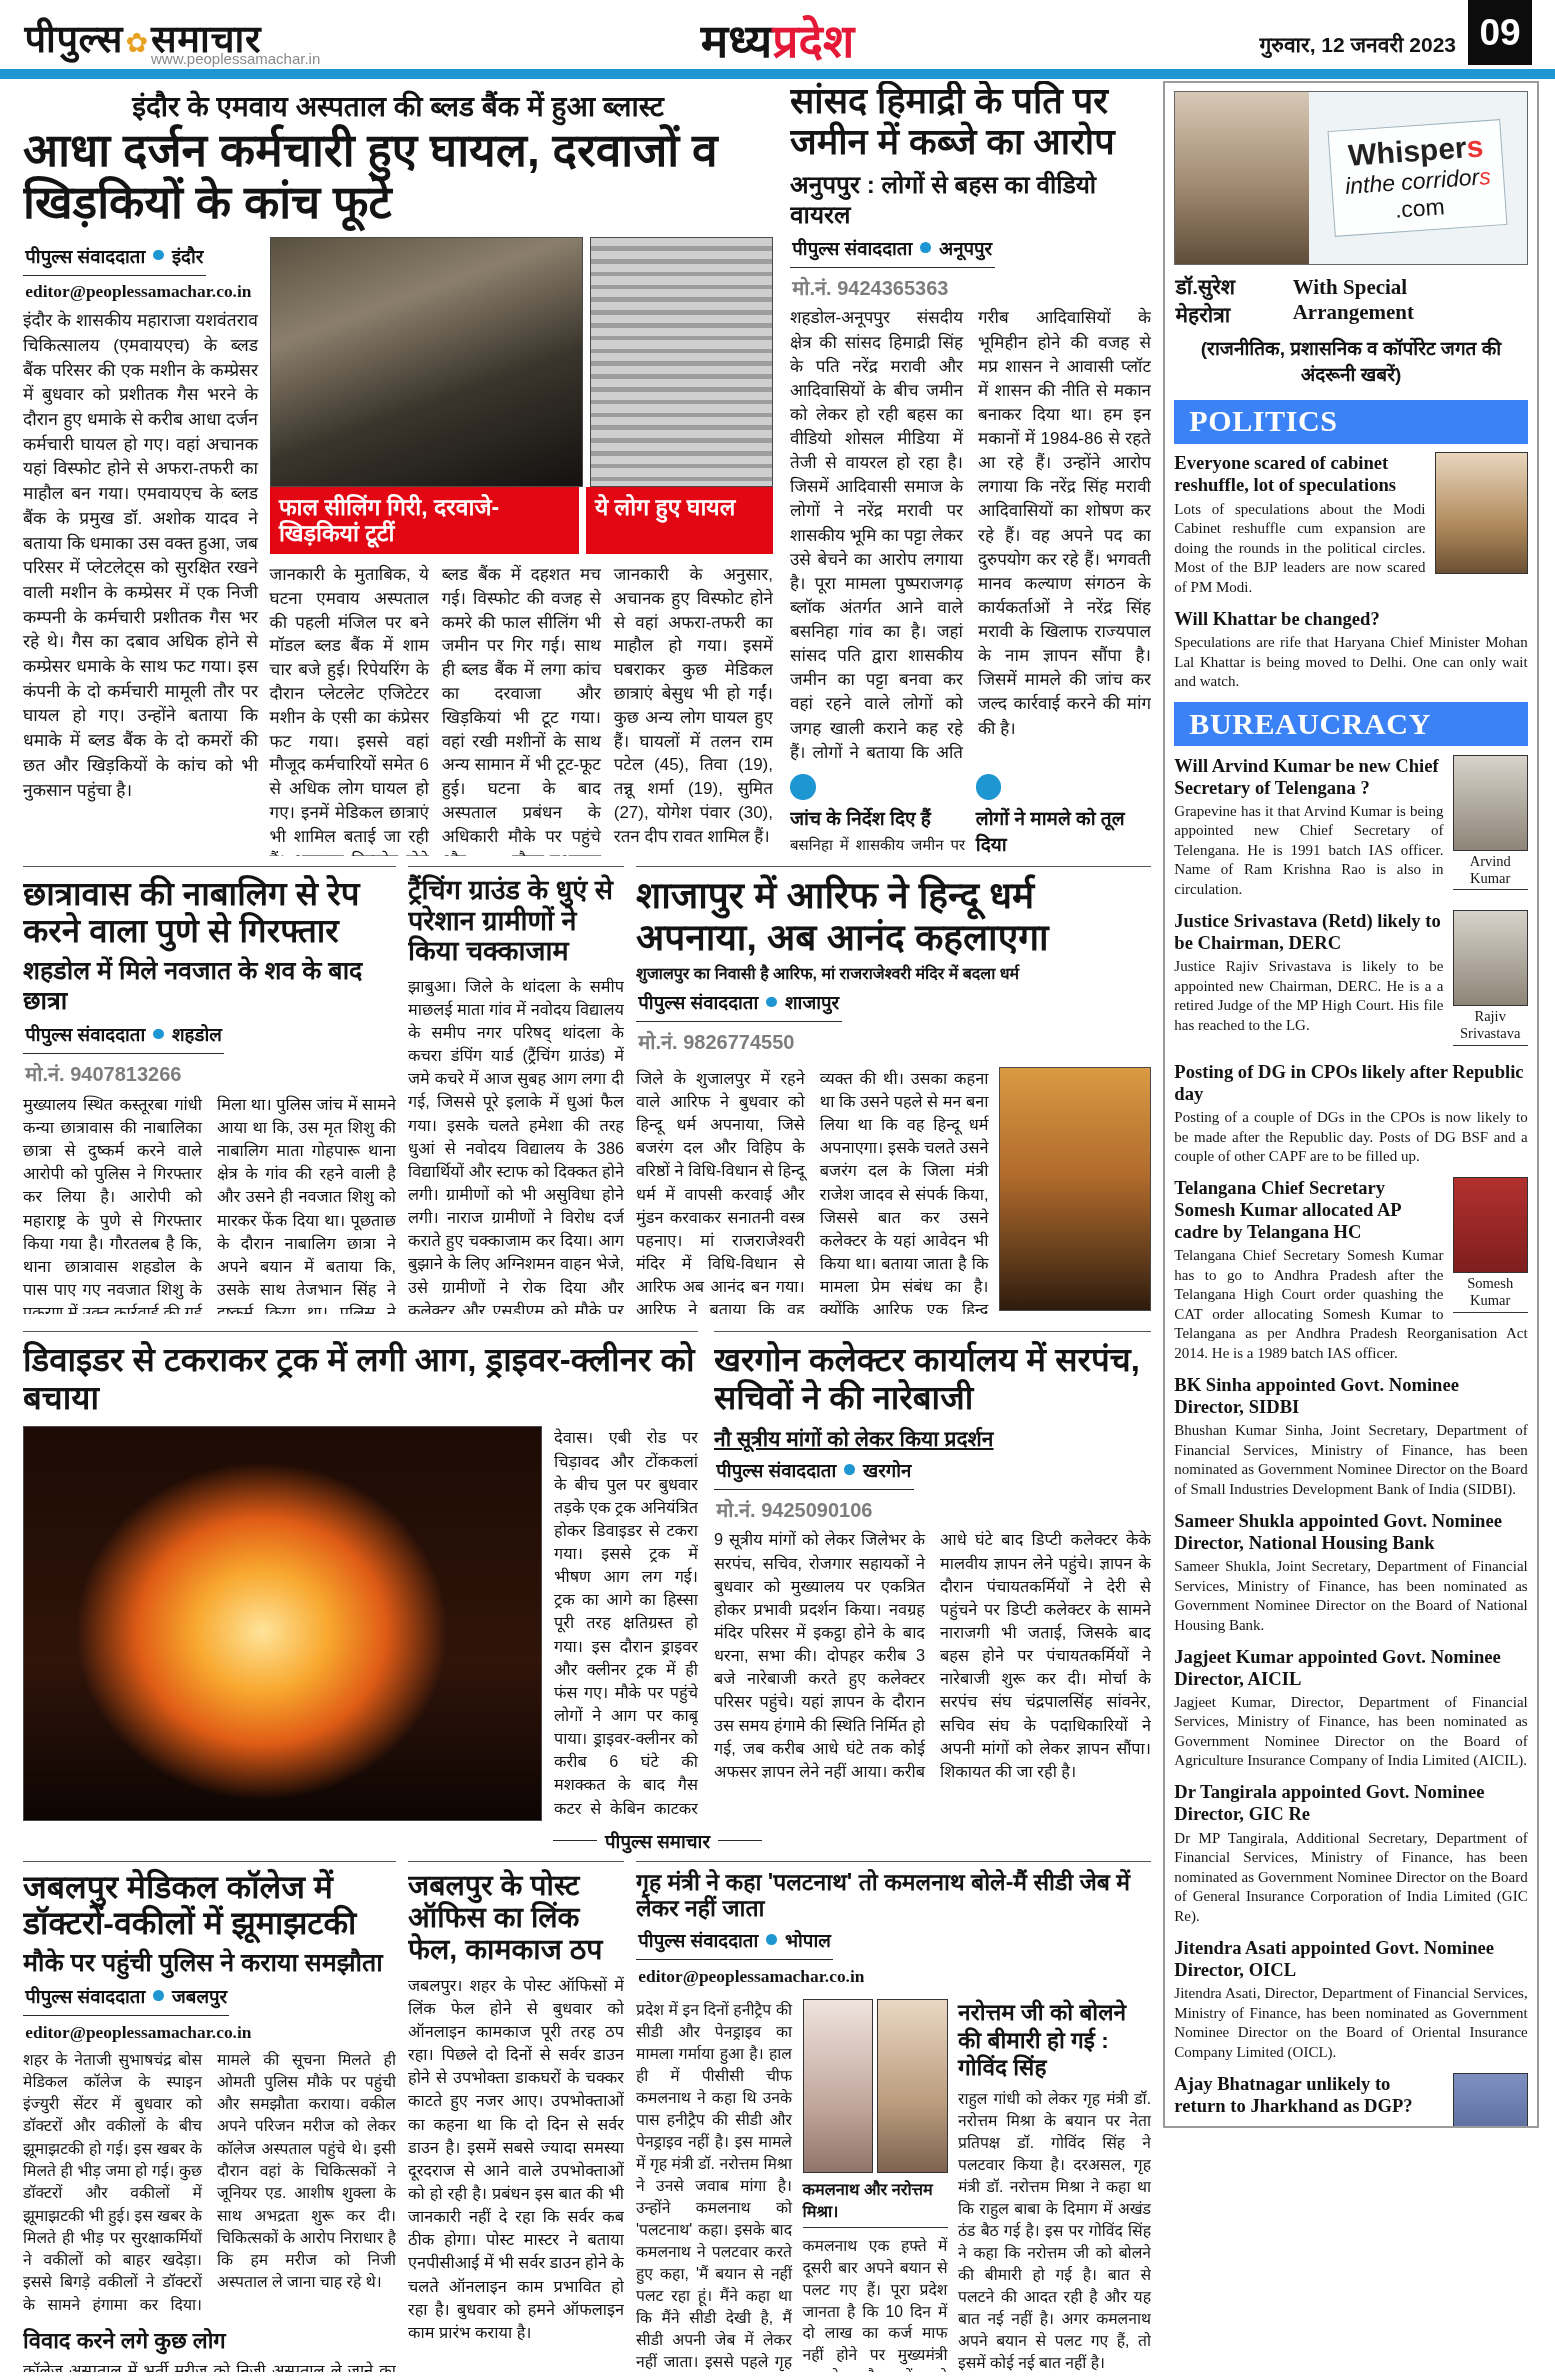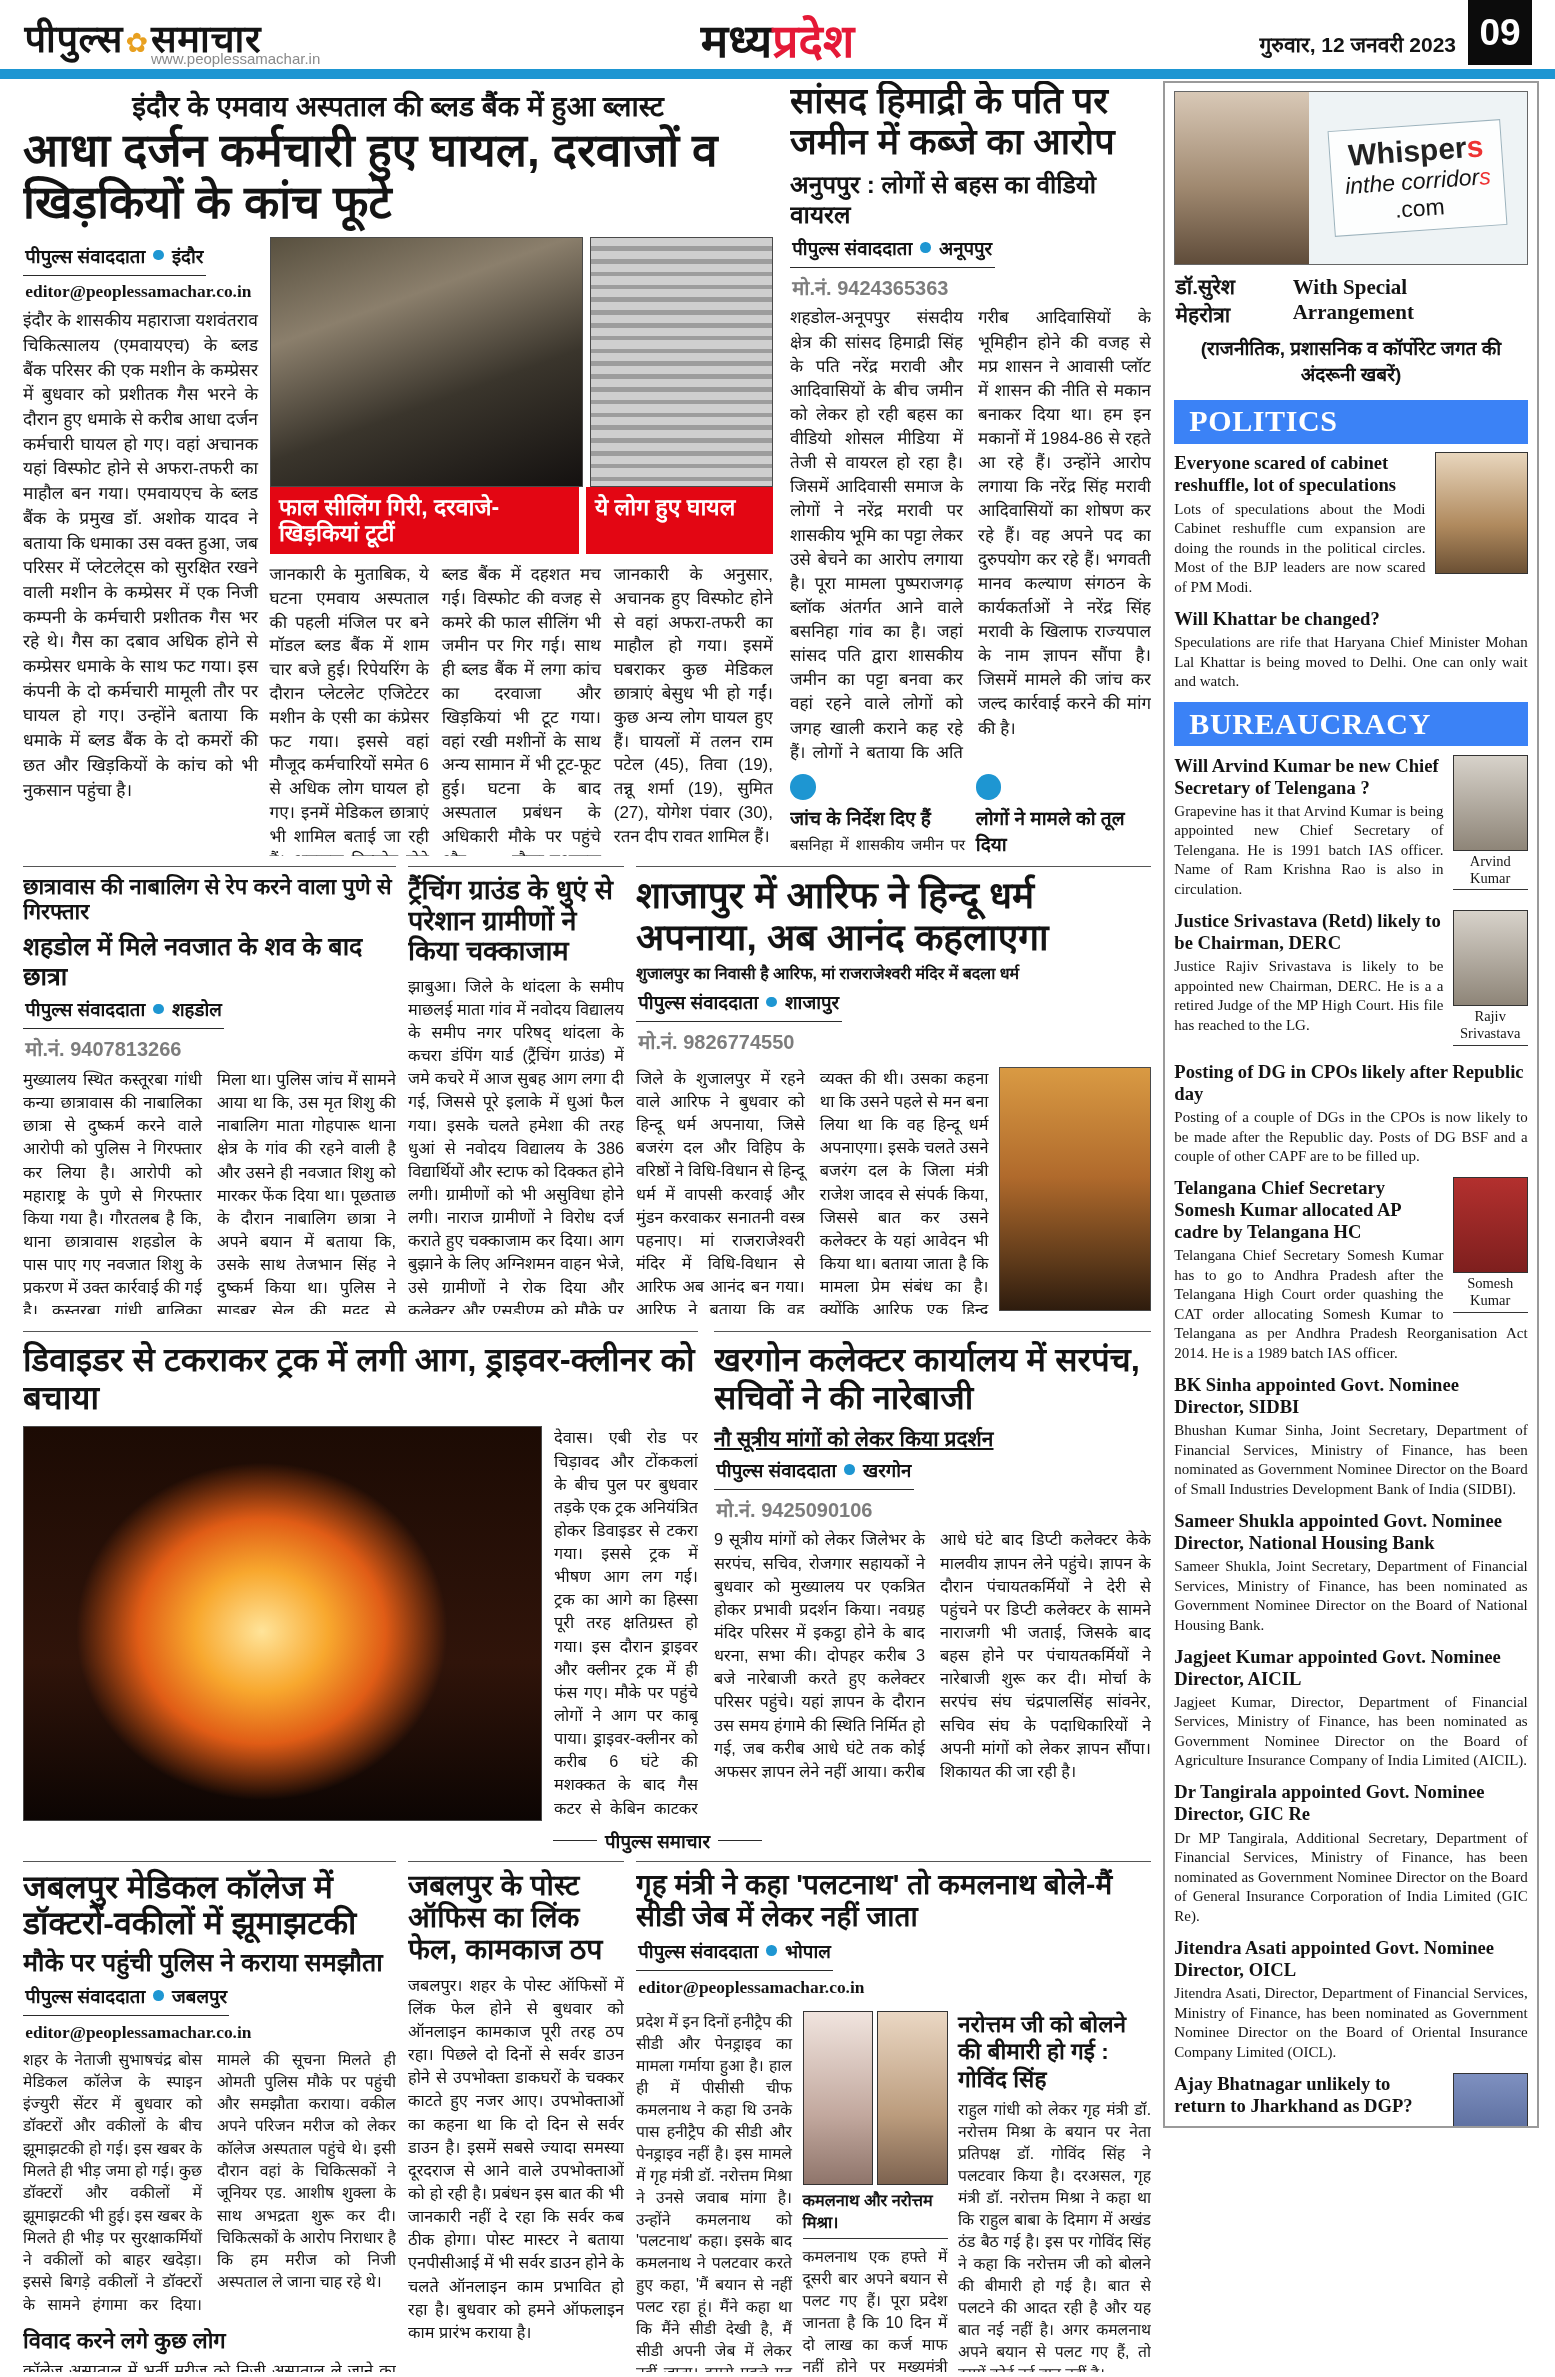--- a/index.html
+++ b/index.html
@@ -83,21 +83,21 @@
   .pimg-gray { background:linear-gradient(180deg,#d7d2ca,#8e8578); }
   .pimg-red { background:linear-gradient(180deg,#b3302e,#7e1f1e); }
   .pimg-blue { background:linear-gradient(180deg,#7e90c0,#47598a); }
   .pimg-warm { background:linear-gradient(180deg,#e8d6bd,#b08a5e 60%,#6b5034); }
   .wport .pcap { font-size:14.5px; font-family:"Liberation Serif","DejaVu Serif",serif; border-bottom:1.2px solid #333; padding:2.3px 0; }
   .wport-lg { float:right; width:93px; margin:0 0 4.6px 9.3px; }
   .wport-lg .pimg { width:93px; height:122px; border:1.2px solid #333; }
 
   
   #hostel { left:23px; top:866px; width:373px; height:448px; overflow:hidden; padding-top:8.1px; }
-  #hostel .hl { font-size:22px; }
+  #hostel .hl { font-size:33px; }
   #hostel .sub { font-size:25px; margin-top:5.8px; }
   #trench { left:408px; top:866px; width:216px; height:448px; overflow:hidden; padding-top:8.1px; }
   #trench .hl { font-size:27px; }
   #trench .body-t { font-size:16.3px; margin-top:8.1px; }
   #shajapur { left:636px; top:866px; width:515px; height:448px; overflow:hidden; padding-top:8.1px; }
   #shajapur .hl { font-size:37px; }
   #shajapur .sub { font-size:16px; margin-top:5.8px; }
   .shj-flex { display:flex; gap:10.5px; margin-top:5.8px; }
   .shj-body { flex:1; }
   .shj-photo { width:152px; height:244px; flex:none; background:linear-gradient(180deg,#d99a43 0%,#b06a2c 45%,#5e3a1a 80%,#2e1c0e 100%); }
@@ -122,21 +122,21 @@
   
   #jabalpur { left:23px; top:1861px; width:373px; height:511px; overflow:hidden; padding-top:7px; }
   #jabalpur .hl { font-size:32px; }
   #jabalpur .sub { font-size:25px; margin-top:5.8px; }
   .jbox-title { font-size:22px; font-weight:800; margin:8.1px 0 4.6px; }
   .jbox-text { font-size:16.3px; line-height:1.38; text-align:justify; }
   #postoffice { left:408px; top:1861px; width:216px; height:511px; overflow:hidden; padding-top:7px; }
   #postoffice .hl { font-size:28.5px; }
   #postoffice .body-t { font-size:16.3px; margin-top:8.1px; }
   #homemin { left:636px; top:1861px; width:515px; height:511px; overflow:hidden; padding-top:7px; }
-  #homemin .hl { font-size:28px; }
+  #homemin .hl { font-size:23px; }
   .hm-flex { display:flex; gap:10.5px; margin-top:7px; }
   .hm-col1 { width:156px; flex:none; font-size:15.7px; line-height:1.4; text-align:justify; }
   .hm-photos { width:145px; flex:none; }
   .hm-prow { display:flex; gap:3.5px; height:174px; }
   .hm-p1 { flex:1; background:linear-gradient(180deg,#f0e4de,#c2a89e 60%,#8f756b); border:1.2px solid #333; }
   .hm-p2 { flex:1; background:linear-gradient(180deg,#ead7c3,#bb9c7d 60%,#7d6350); border:1.2px solid #333; }
   .hm-cap { font-size:16.3px; font-weight:800; border-bottom:1.2px solid #333; padding:4.6px 0; }
   .hm-after { font-size:15.7px; line-height:1.4; text-align:justify; margin-top:7px; }
   .hm-col3 { flex:1; }
   .hm-rtitle { font-size:22.6px; font-weight:800; line-height:1.22; margin-bottom:5.8px; }

